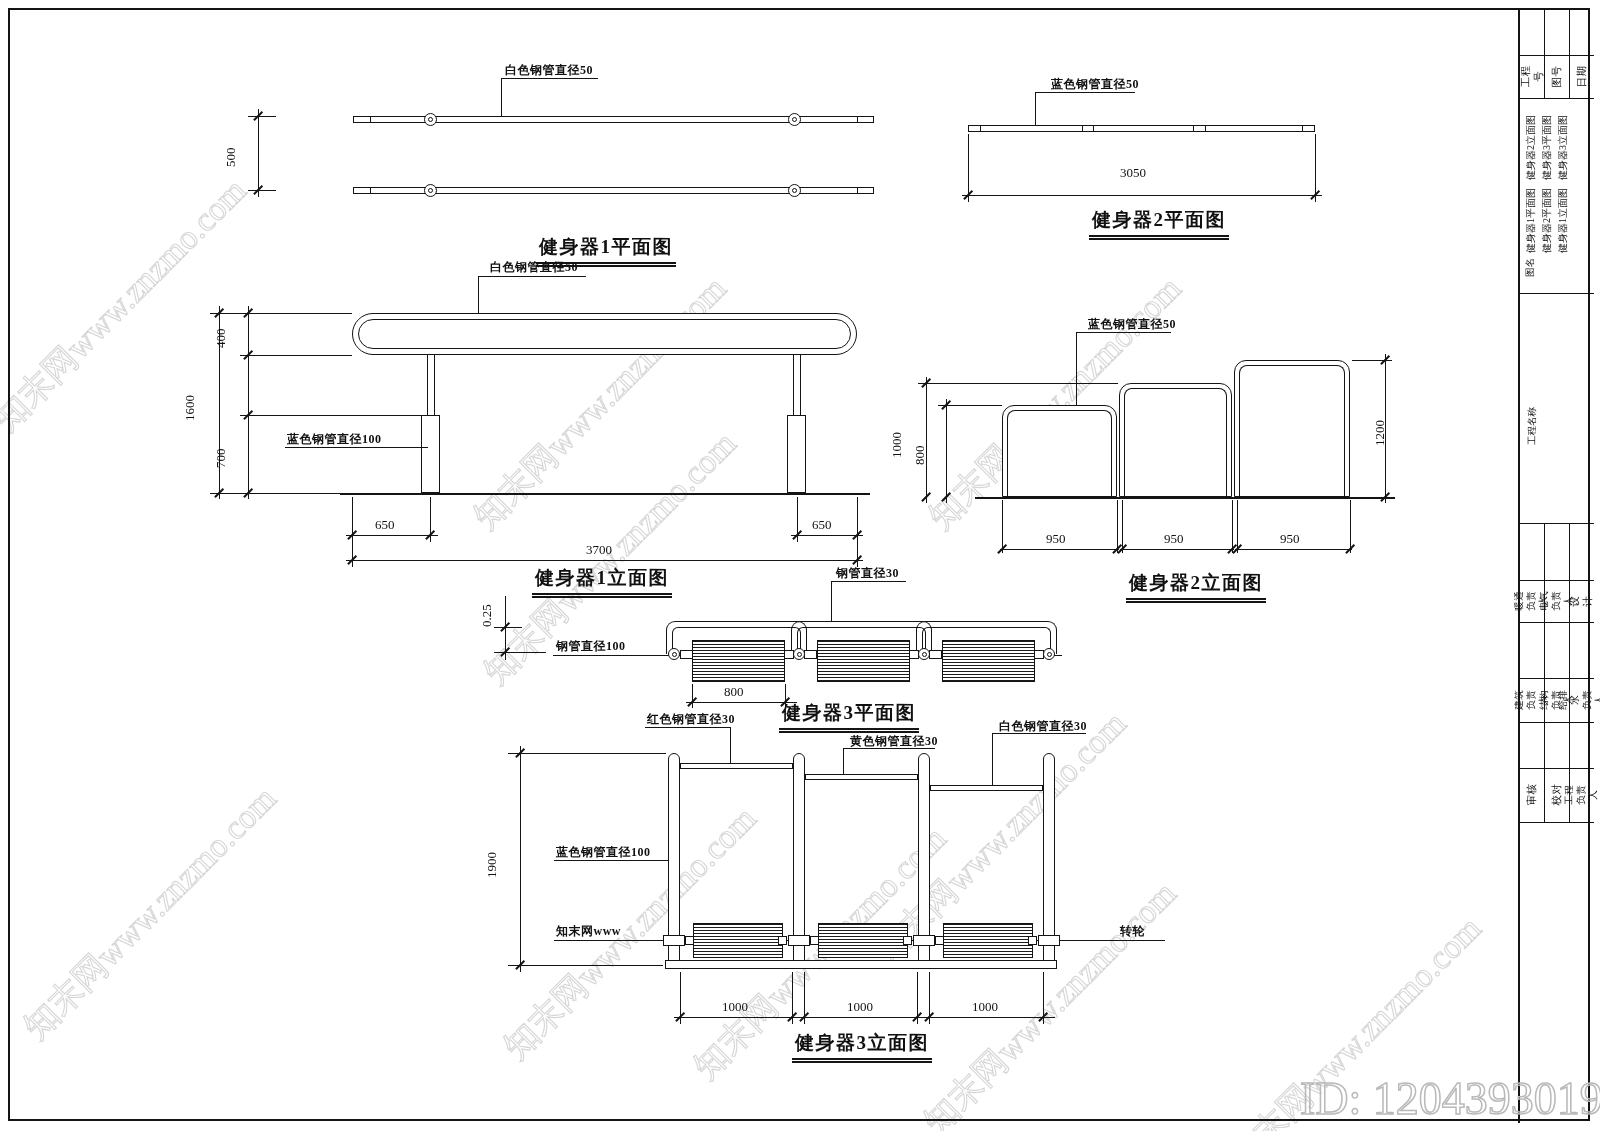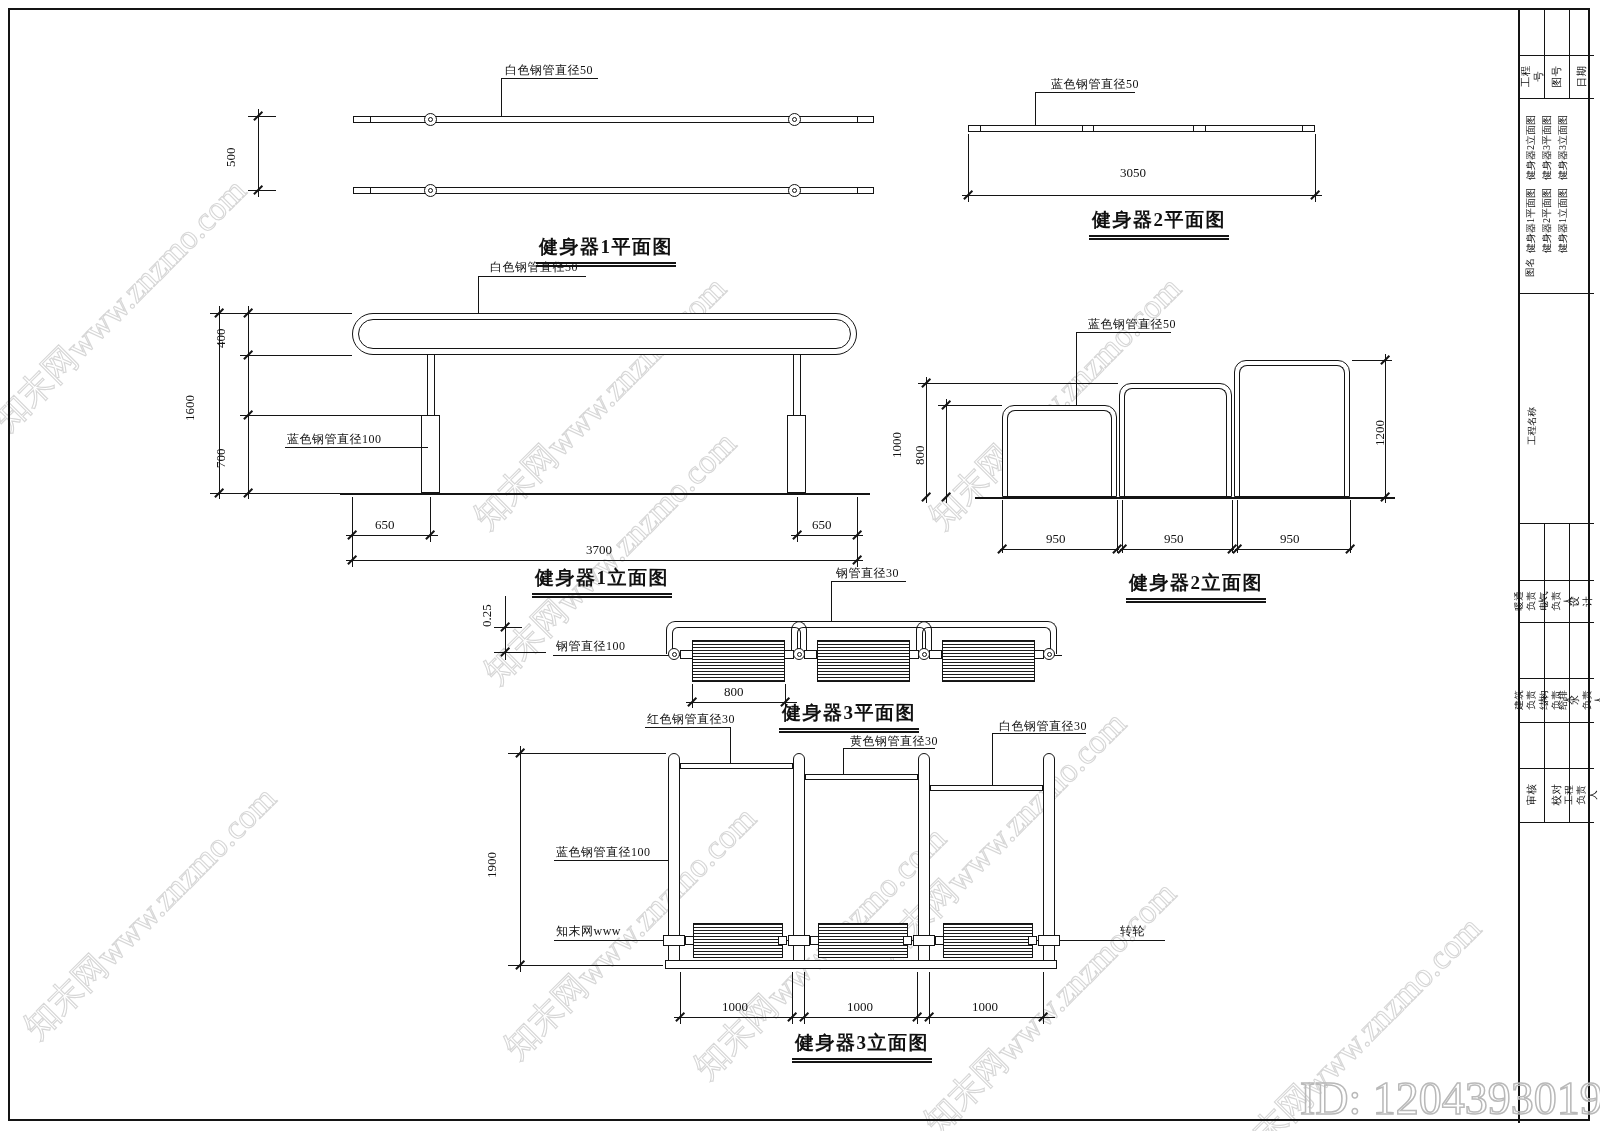--- a/index.html
+++ b/index.html
@@ -6,21 +6,21 @@
   #sheet{position:relative;width:1600px;height:1131px;background:#ffffff;overflow:hidden;
          font-family:"Liberation Serif","DejaVu Serif",serif;color:#111;}
   .hl,.vl,.tk{position:absolute;background:#141414;}
   .hl{height:1px;}
   .vl{width:1px;}
   .tk{width:12px;height:1.6px;transform:rotate(-45deg);}
   .pipe{position:absolute;border:1px solid #141414;background:#fff;box-sizing:border-box;}
   .cir{position:absolute;border:1px solid #141414;border-radius:50%;background:#fff;box-sizing:border-box;}
   .roller{position:absolute;border:1px solid #141414;box-sizing:border-box;
           background:repeating-linear-gradient(to bottom,#1c1c1c 0 1px,#fff 1px 3px);}
-  .lbl{position:absolute;font-size:12px;white-space:nowrap;letter-spacing:.5px;}
+  .lbl{position:absolute;font-size:12px;white-space:nowrap;letter-spacing:.5px;font-weight:bold;}
   .dim{position:absolute;font-size:13px;white-space:nowrap;}
   .vt{position:absolute;font-size:13px;white-space:nowrap;transform:rotate(-90deg);transform-origin:left bottom;}
   .ftitle{position:absolute;font-size:19px;font-weight:600;letter-spacing:1.5px;white-space:nowrap;
           border-bottom:5px double #141414;padding:0 3px 2px 3px;}
   
   #tblock{position:absolute;left:1518px;top:8px;width:74px;height:1115px;border-left:2px solid #141414;box-sizing:border-box;}
   .tb-cell{position:absolute;display:flex;align-items:center;justify-content:center;overflow:visible;}
   .rot{transform:rotate(-90deg);white-space:pre-line;text-align:center;font-size:9.5px;line-height:1.25;letter-spacing:.5px;}
   .rot1{font-size:10.5px;}
   .rot-wrap{transform:rotate(-90deg);display:flex;align-items:flex-start;gap:5px;}

